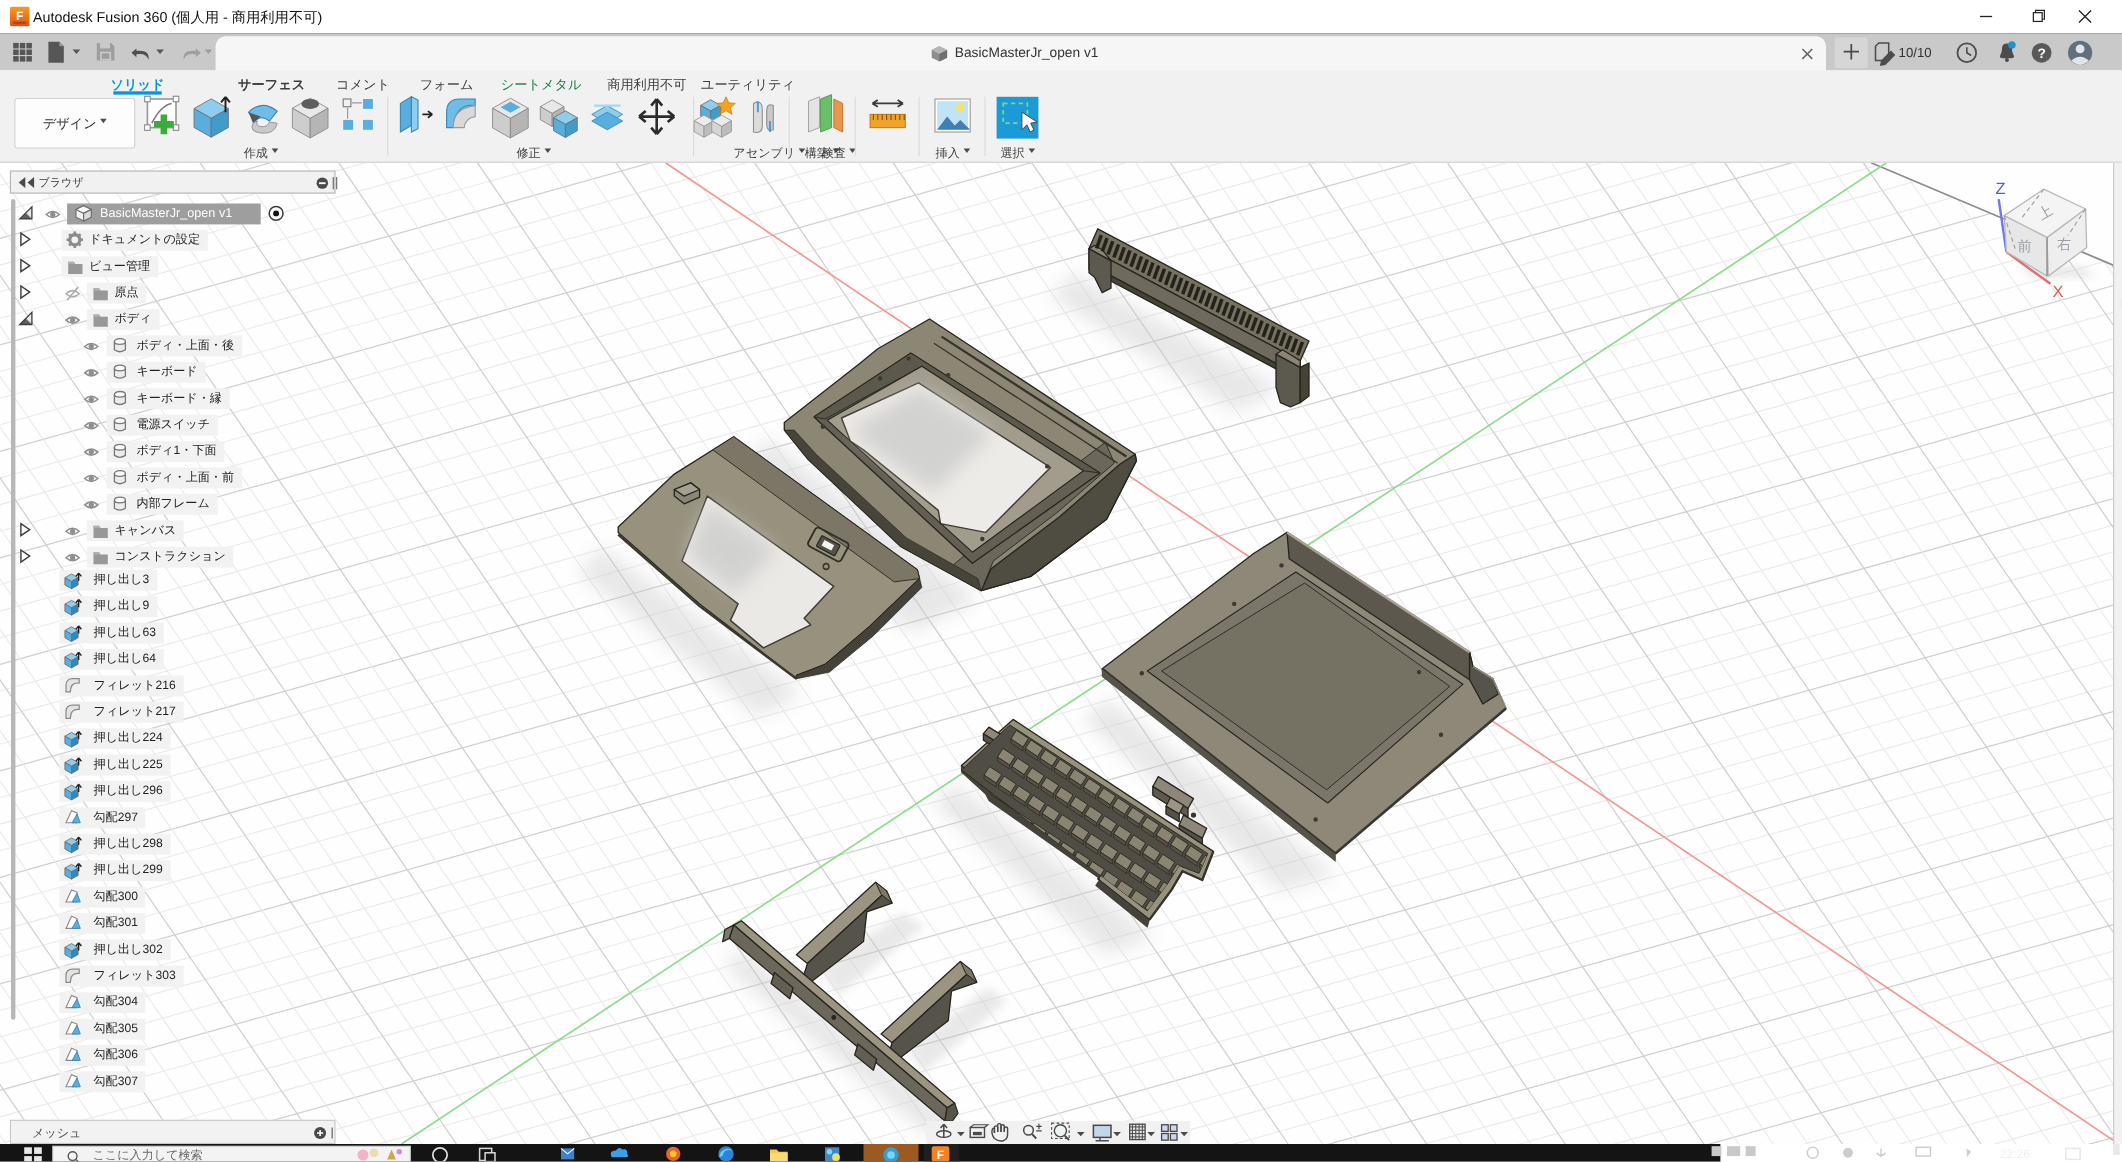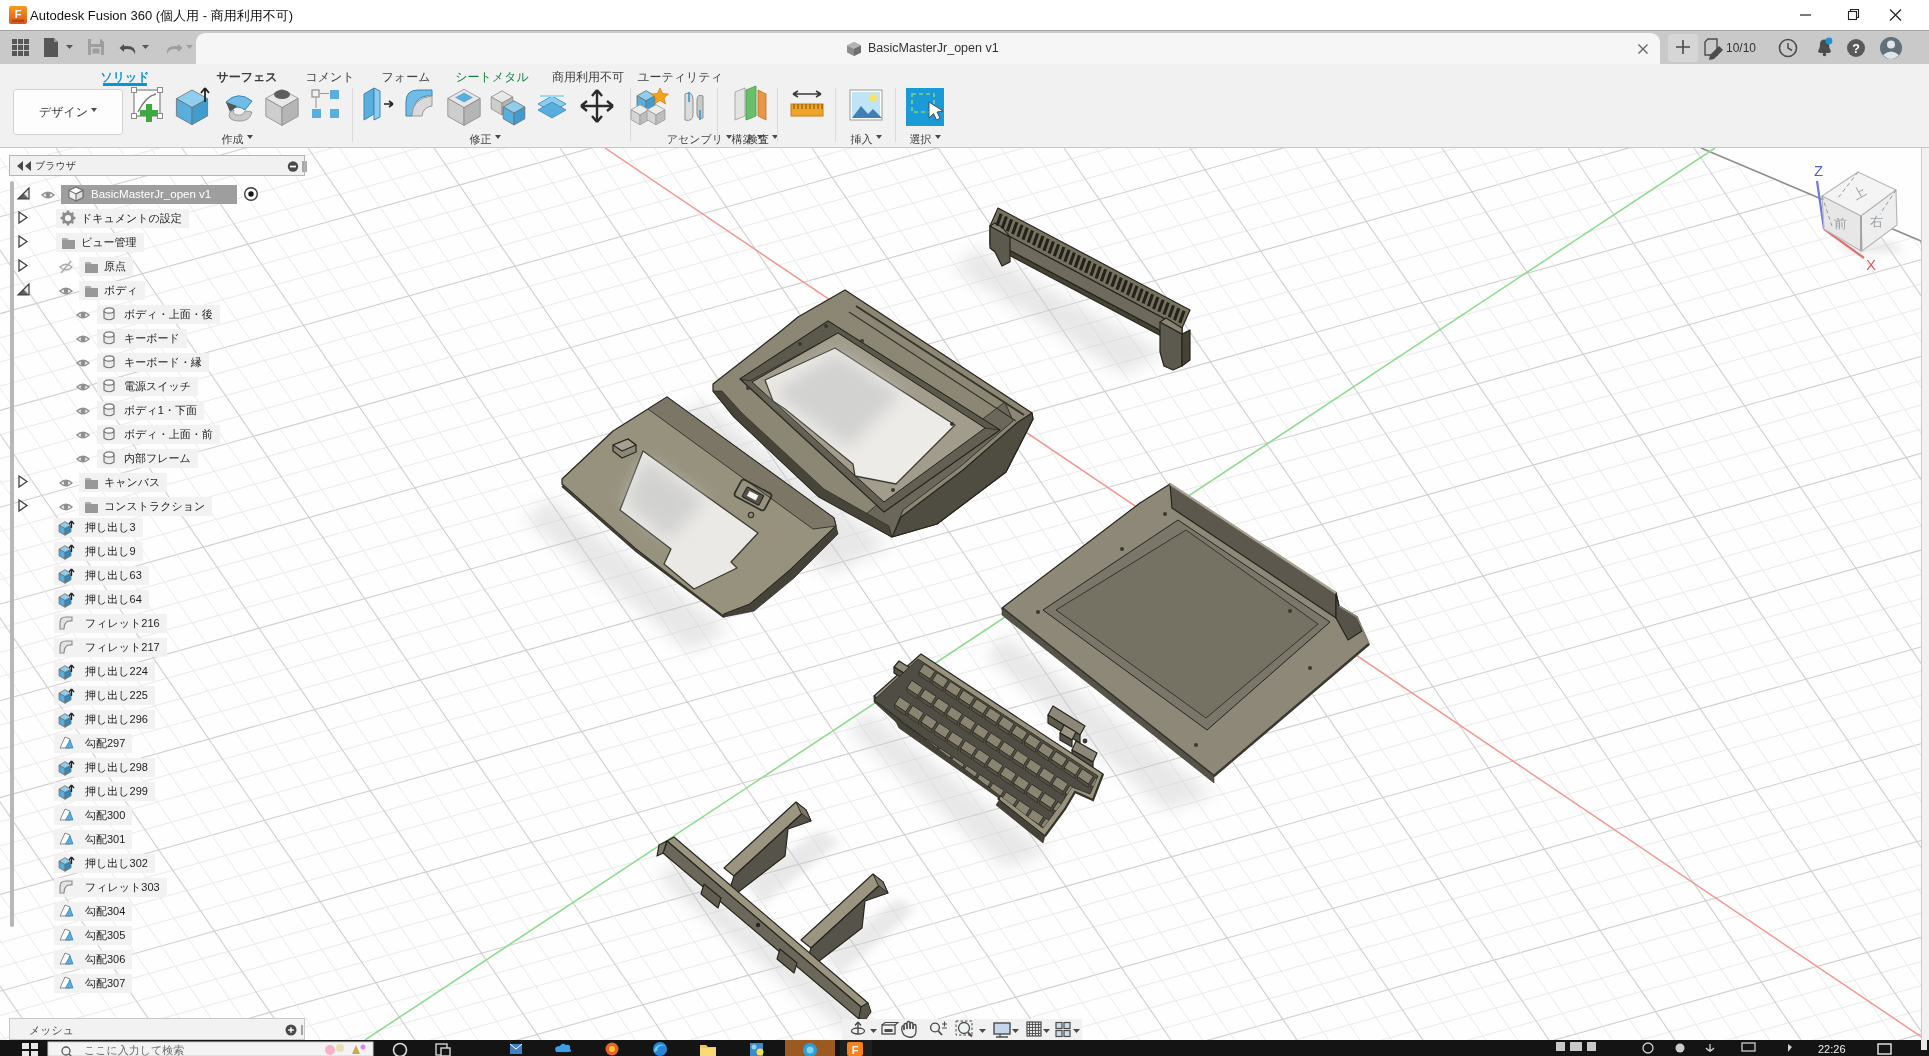--- a/index.html
+++ b/index.html
@@ -16,21 +16,21 @@
 #design{left:13px;top:25px;width:108px;height:44px;background:#fdfdfd;border:1px solid #d2d2d2;border-radius:3px;
  font-size:12px;color:#333;text-align:center;line-height:44px;}
 #viewport{left:0;top:148px;width:1929px;height:892px;background:#fefefe;}
 #browser{left:0;top:0;}
 .bhead{left:9px;top:7px;width:296px;height:21px;background:#f1f1f1;border:1px solid #b5b5b5;box-sizing:border-box;}
 .blab{position:absolute;background:rgba(241,241,241,0.93);color:#222;font-size:11px;line-height:19px;
  padding:0 7px;white-space:nowrap;}
 #comment{left:9px;top:870px;width:296px;height:22px;background:#f2f2f2;border:1px solid #c8c8c8;box-sizing:border-box;}
 #comment span{position:absolute;left:19px;top:4px;font-size:11px;color:#4a4a4a;}
 #navbar{left:842px;top:871px;width:240px;height:21px;background:rgba(240,240,240,0.95);}
-#taskbar{left:0;top:1040px;width:1929px;height:16px;background:#141414;}
+#taskbar{left:0;top:1040px;width:1564px;height:16px;background:#141414;}
 </style></head><body>
 <div class="abs" id="title">
     <svg class="abs" style="left:9px;top:6px" width="18" height="18">
       <defs>
         <linearGradient id="fo" x1="0" y1="0" x2="0" y2="1">
           <stop offset="0" stop-color="#f89c1c"></stop>
           <stop offset="1" stop-color="#d9551e"></stop>
         </linearGradient>
       </defs>
       <rect x="0" y="0" width="18" height="18" rx="2" fill="url(#fo)"></rect>

